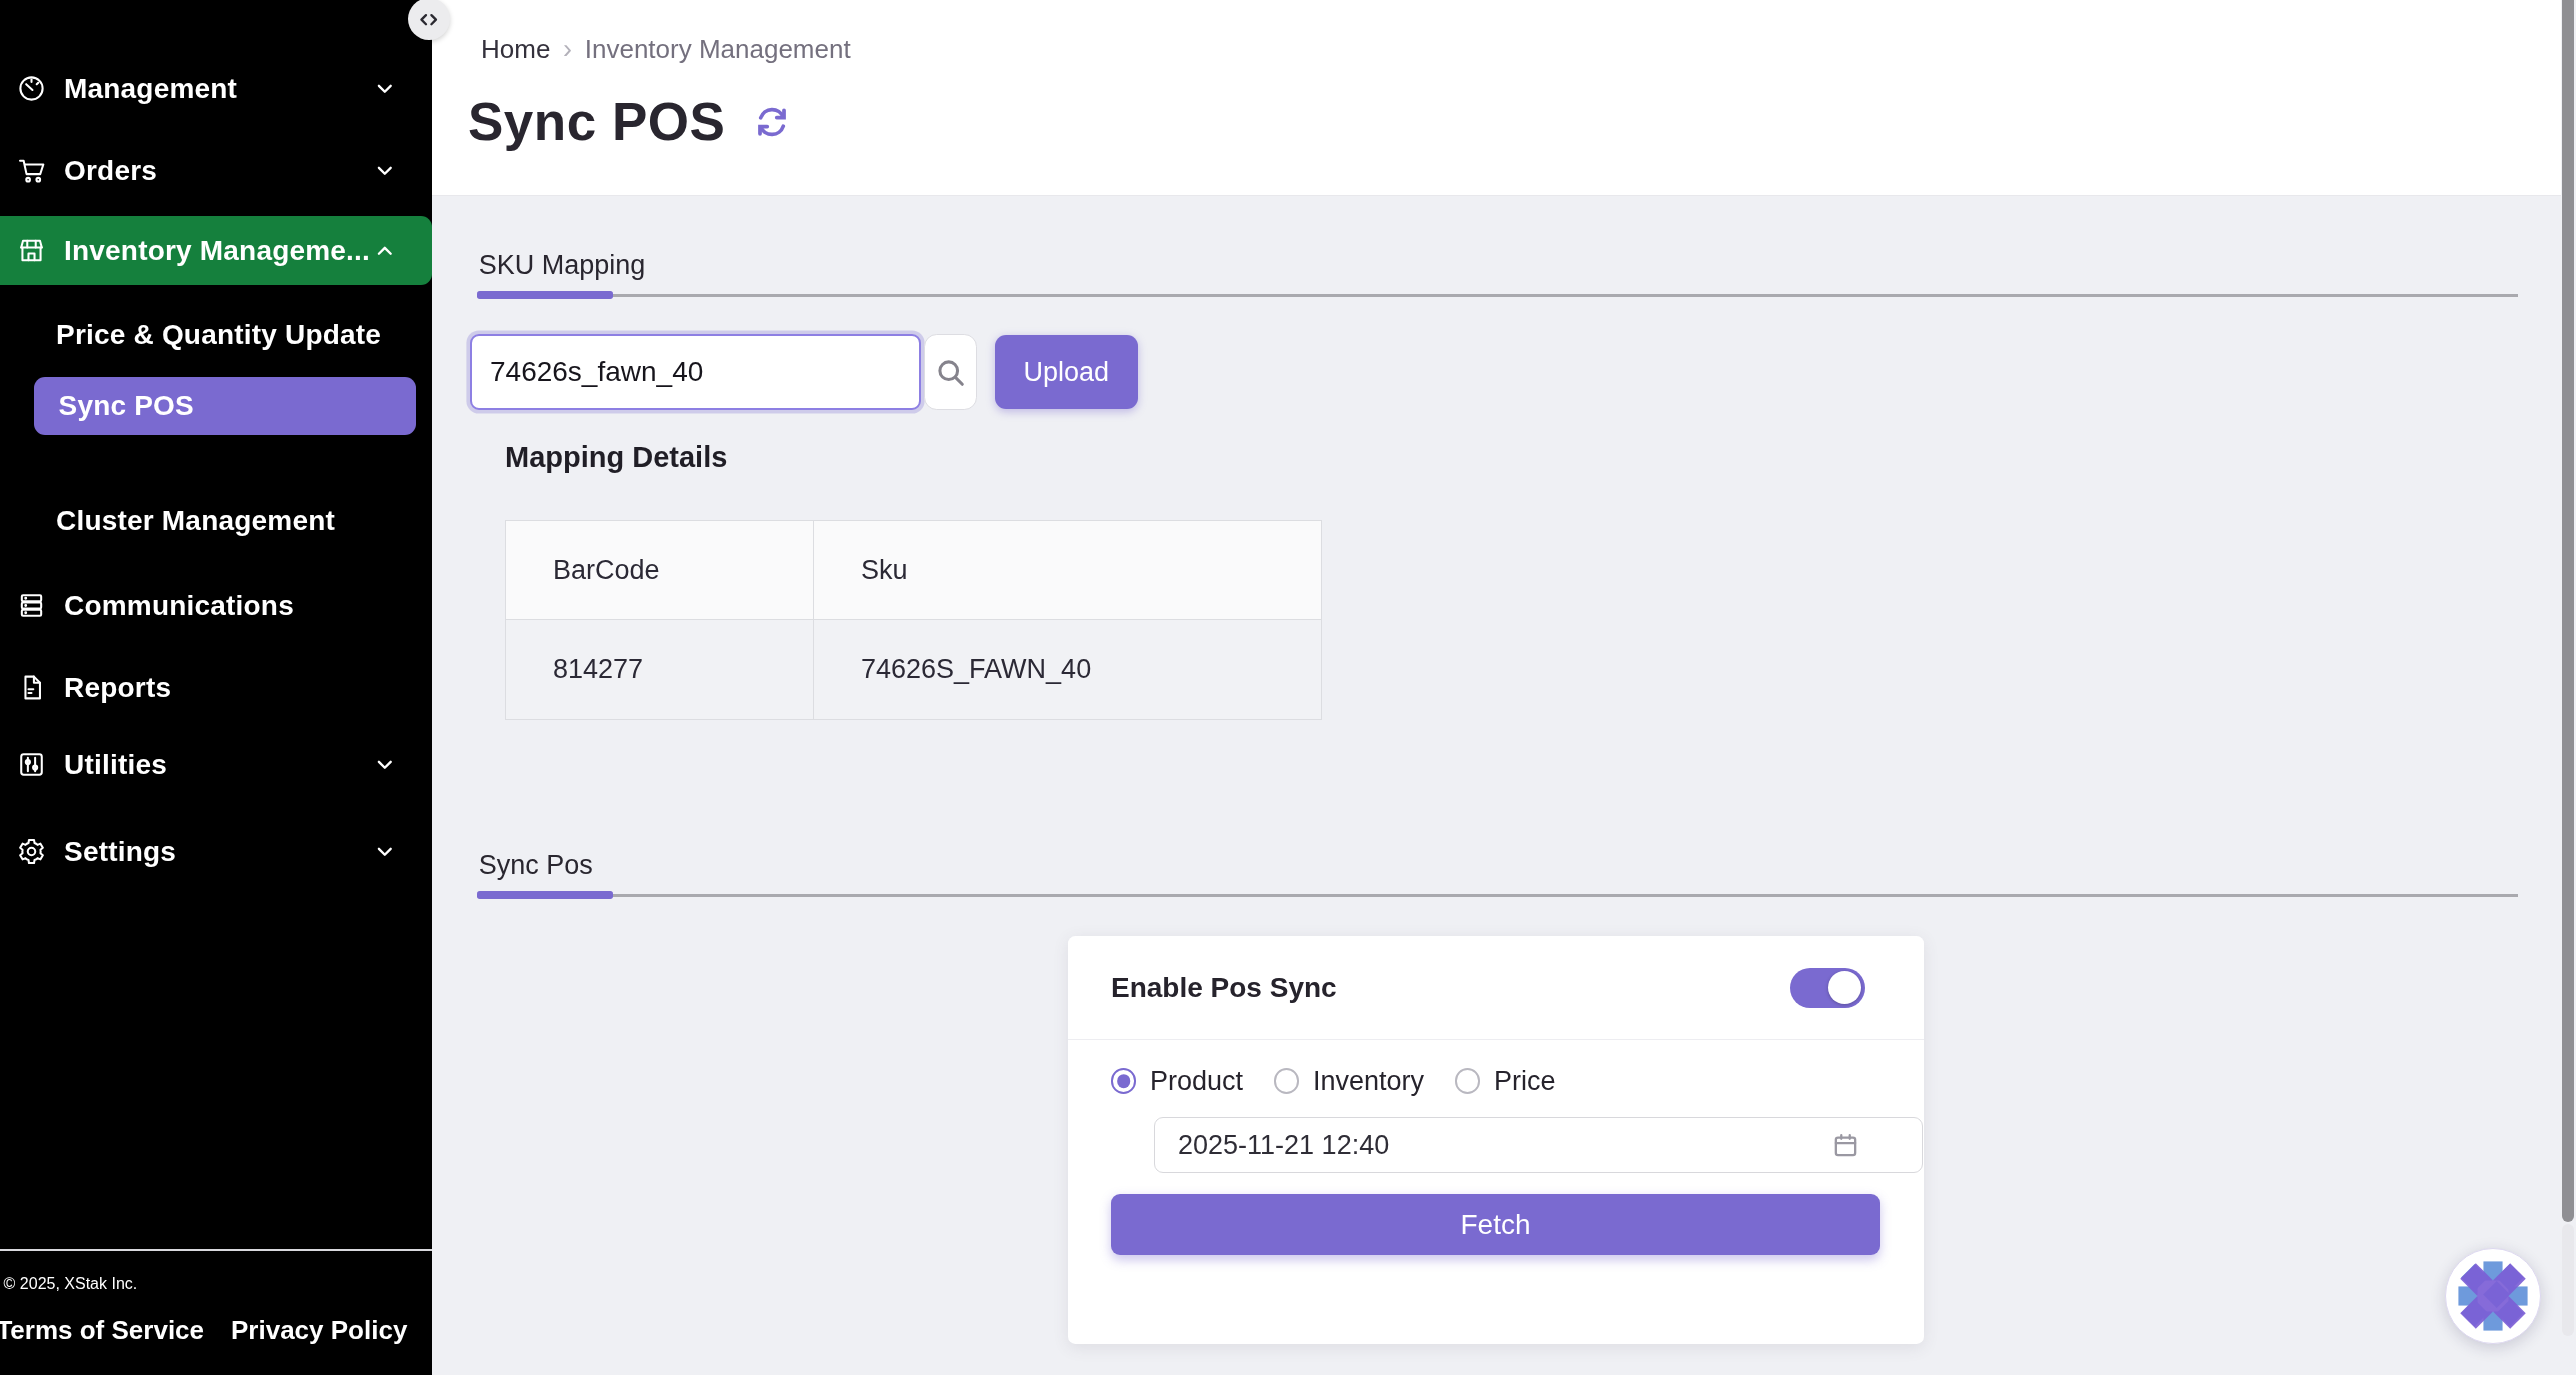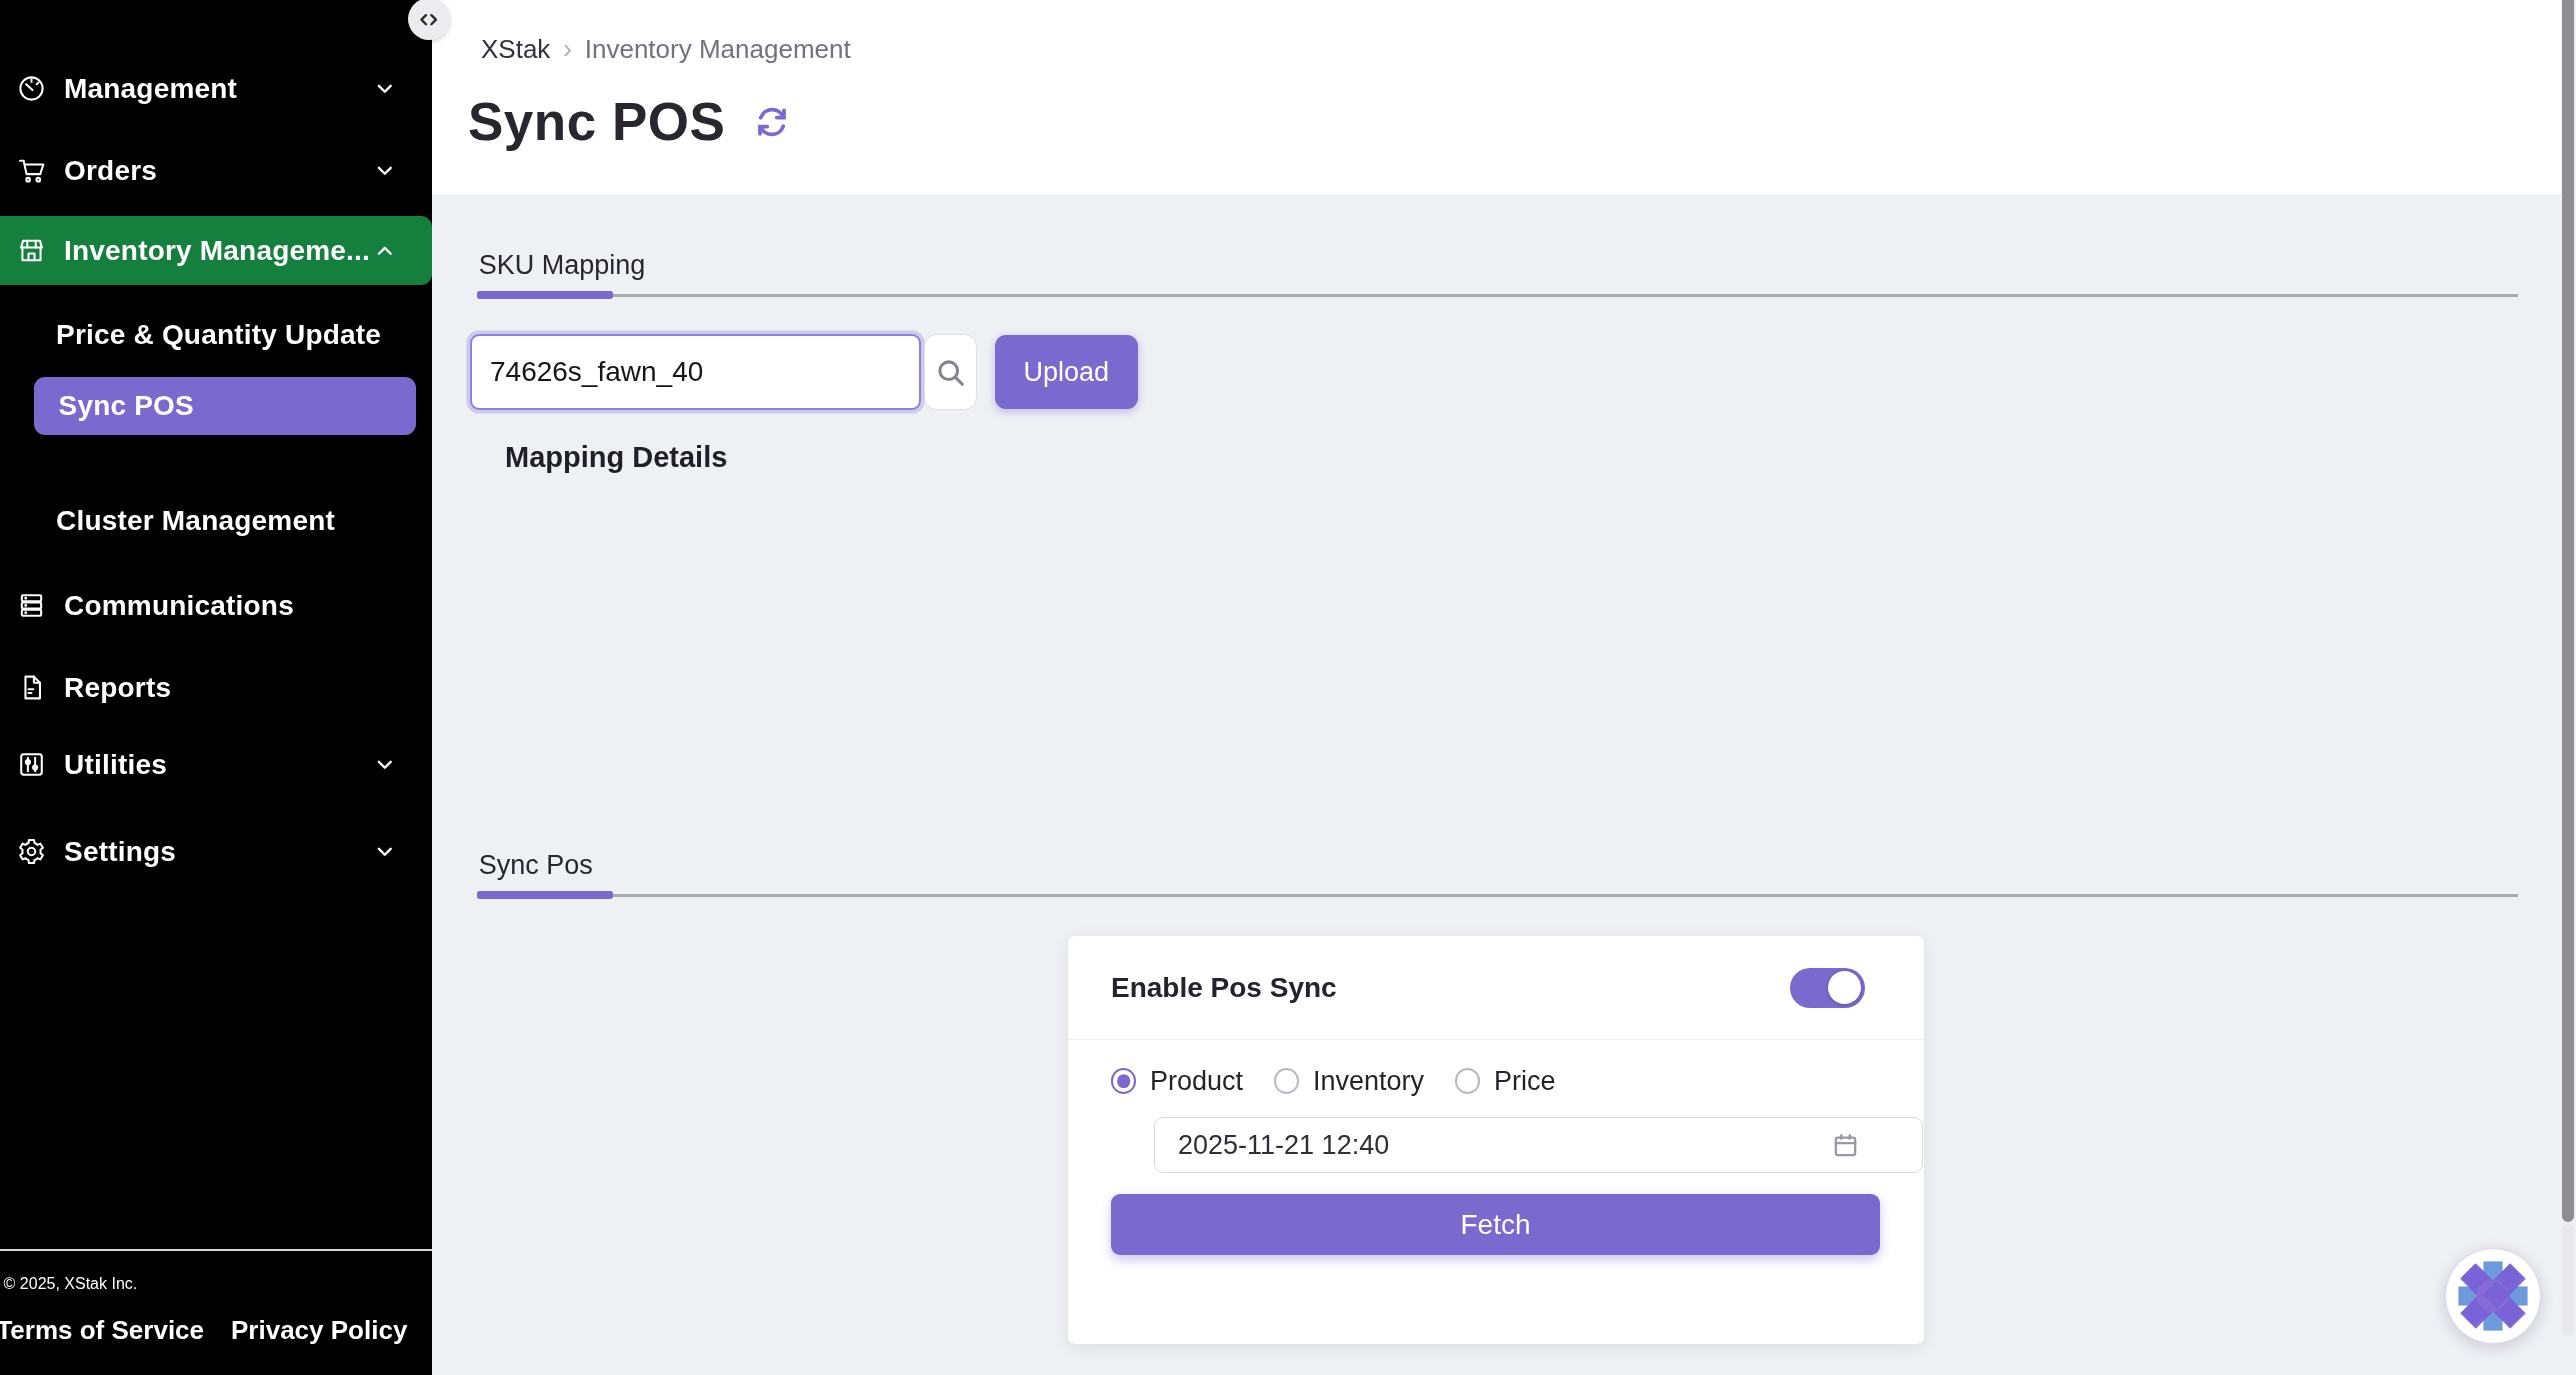--- a/index.html
+++ b/index.html
@@ -231,21 +231,21 @@
   <header class="topbar"></header>
 
   <div class="collapse-btn">
     <svg width="25.4" height="25.4" viewBox="0 0 28 28" fill="none" stroke="#2b2a31" stroke-width="2.6" stroke-linecap="round" stroke-linejoin="round">
       <path d="M11 9l-5 5 5 5"></path>
         <path d="M17 9l5 5-5 5"></path>
     </svg>
   </div>
 
   <nav class="breadcrumb">
-    <span class="bc-home">XStak</span>
+    <span class="bc-home">Home</span>
     <span class="bc-sep">›</span>
     <span class="bc-current">Inventory Management</span>
   </nav>
 
   <div class="title-row">
     <h1 class="page-title">Sync POS</h1>
     <span class="refresh-btn">
       <svg width="40" height="40" viewBox="0 0 32 32" fill="none" stroke="#7a6ad0" stroke-width="3" stroke-linecap="round">
         <path d="M7 12.6A9.6 9.6 0 0 1 25 12"></path>
         <path d="M25 19.4A9.6 9.6 0 0 1 7 20"></path>
@@ -268,20 +268,34 @@
       <svg width="33" height="33" viewBox="0 0 28 28" fill="none" stroke="#85838c" stroke-width="2.6" stroke-linecap="round">
         <circle cx="12.5" cy="12.5" r="7.5"></circle>
           <path d="M18.2 18.2L24 24"></path>
       </svg>
     </button>
     <button class="upload-btn">Upload</button>
   </div>
 
   <h2 class="details-heading">Mapping Details</h2>
 
+  <table class="map-table">
+    <thead>
+      <tr>
+        <th class="col-barcode">BarCode</th>
+        <th>Sku</th>
+      </tr>
+    </thead>
+    <tbody>
+      <tr>
+        <td>814277</td>
+        <td>74626S_FAWN_40</td>
+      </tr>
+    </tbody>
+  </table>
 
   <div class="tabbar" id="tabbar-sync">
     <span class="tab-label">Sync Pos</span>
     <div class="tab-track">
       <div class="tab-active-bar"></div>
     </div>
   </div>
 
   <section class="sync-card">
     <div class="card-head">

